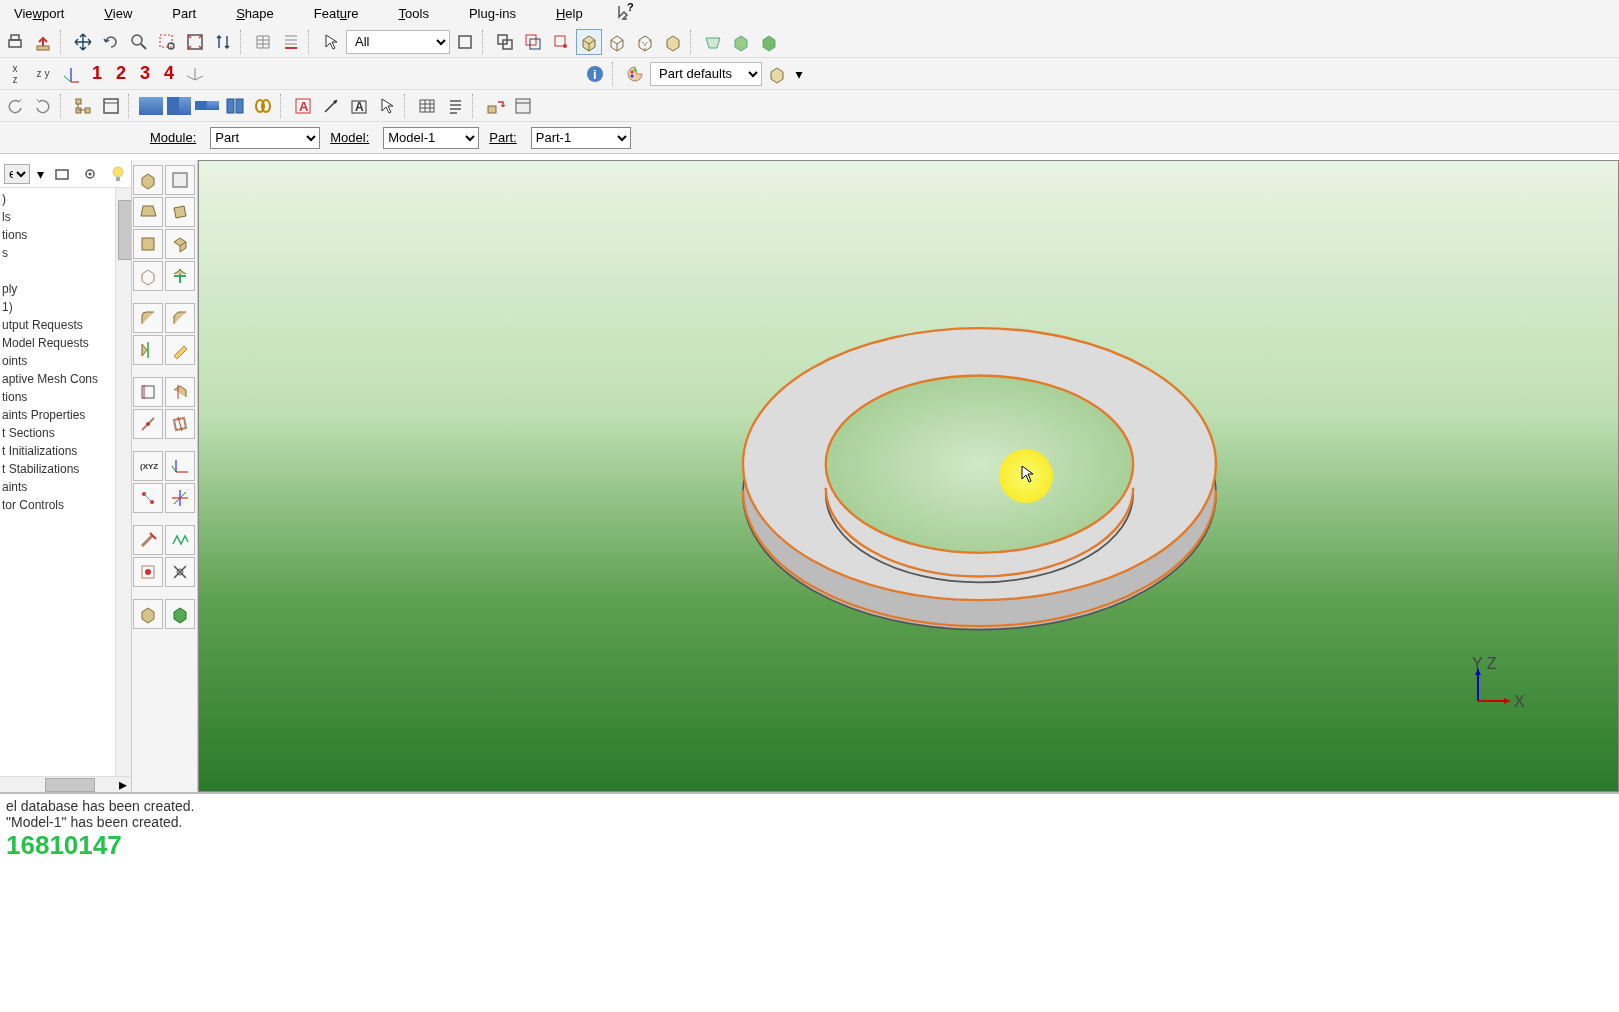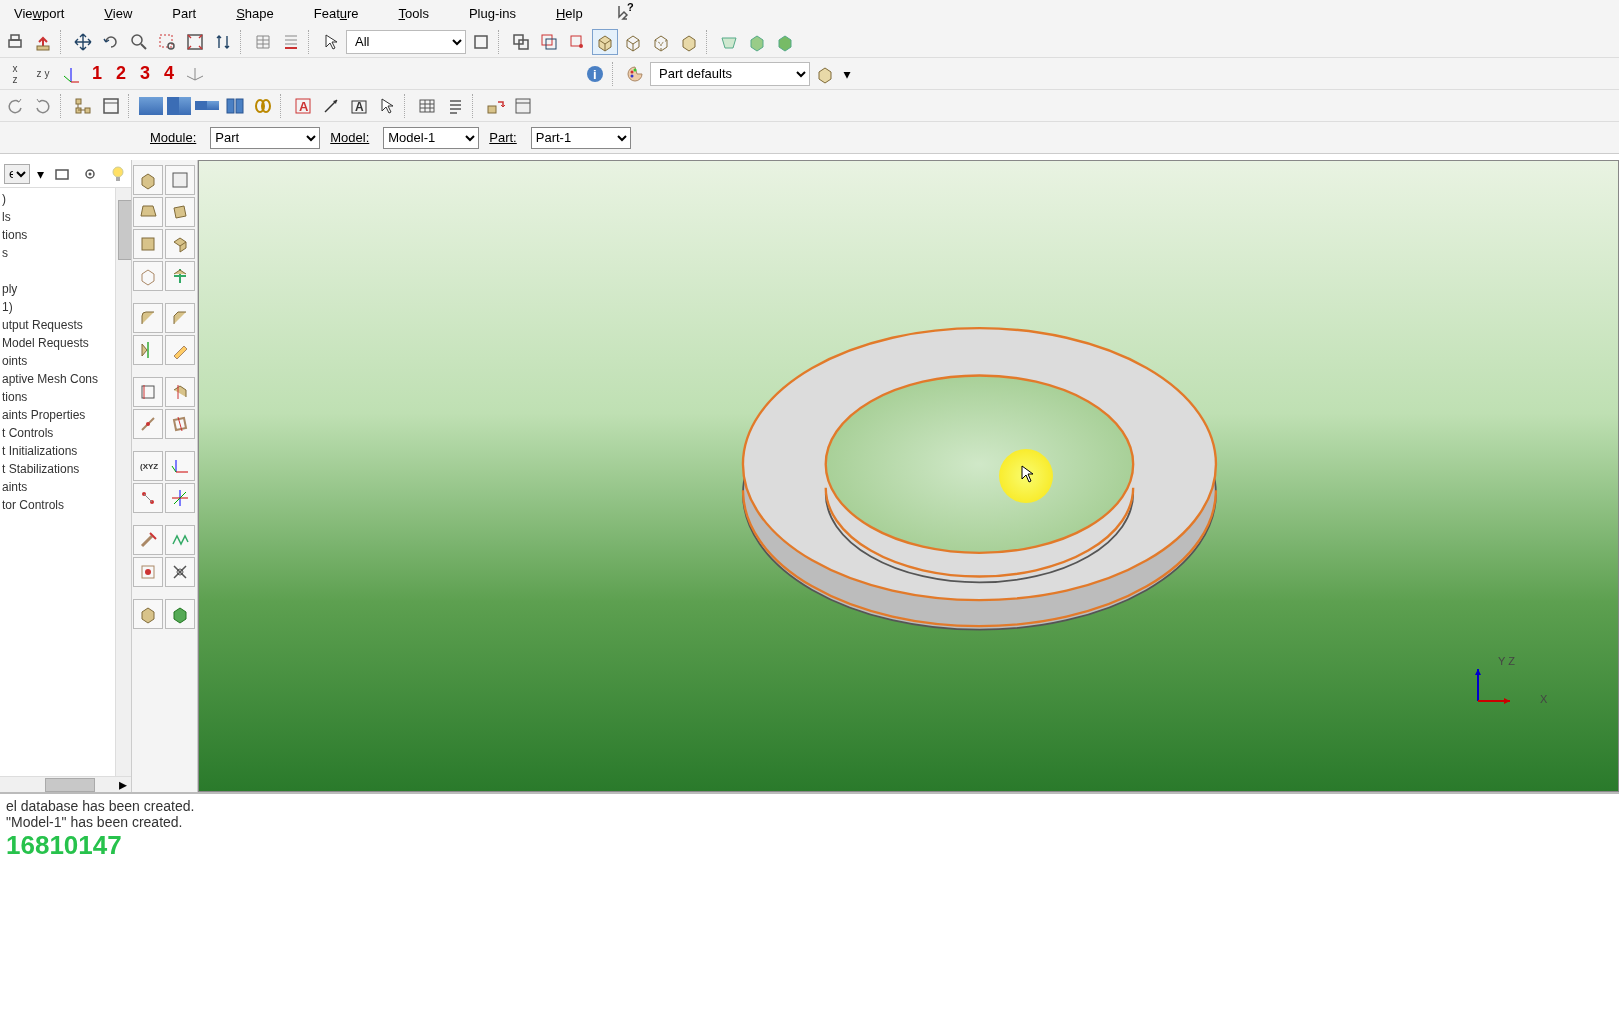--- a/index.html
+++ b/index.html
@@ -9,22 +9,22 @@
 .menubar { height: 26px; display: flex; align-items: center; padding-left: 4px; background: #f4f4f4; font-size: 13px; gap: 20px; }
 .menubar .menu-item { padding: 3px 10px; cursor: default; }
 .menubar .menu-item u { text-decoration: underline; }
 
 
 .toolbar-row { display: flex; align-items: center; height: 32px; background: #f4f4f4; border-bottom: 1px solid #ddd; padding-left: 2px; gap: 2px; }
 .toolbar-row .sep { width: 6px; height: 24px; border-left: 1px dotted #aaa; margin: 0 2px; }
 .tbtn { width: 26px; height: 26px; display: inline-flex; align-items: center; justify-content: center; border: 1px solid transparent; cursor: pointer; font-size: 14px; position: relative; }
 .tbtn svg { width: 20px; height: 20px; }
 .combo { height: 24px; border: 1px solid #bbb; font-size: 13px; padding: 0 4px; background: #fff; }
-.combo-all { width: 120px; }
-.combo-part-defaults { width: 160px; }
+.combo-all { width: 104px; }
+.combo-part-defaults { width: 112px; }
 
 
 .red-num { color: #c00; font-weight: bold; font-size: 18px; padding: 0 6px; }
 .axis-small { font-size: 10px; color: #444; }
 
 
 .tb-color { width: 26px; height: 18px; display: inline-block; }
 .ico-blue { background: #3b6db5; }
 .ico-grad-db { background: linear-gradient(#6fa0d8, #3b6db5); }
 
@@ -51,21 +51,21 @@
 
 
 .toolbox { width: 66px; background: #f4f4f4; border-right: 1px solid #ccc; padding-top: 4px; }
 .tool-row { display: flex; }
 .tool-row .tbtn { width: 30px; height: 30px; margin: 1px; border: 1px solid #bbb; background: #f8f8f8; }
 .tool-gap { height: 10px; }
 
 
 .viewport { flex: 1; position: relative; background: linear-gradient(#e9f3e2 0%, #bfe0b3 40%, #5da050 70%, #2a7a2b 100%); border: 1px solid #888; overflow: hidden; }
 .triad { position: absolute; right: 100px; bottom: 80px; width: 60px; height: 50px; }
-.triad .lbl { position: absolute; font-size: 11px; color: #444; margin-left: 26px; }
+.triad .lbl { position: absolute; font-size: 16px; color: #444; }
 .cursor-highlight { position: absolute; width: 54px; height: 54px; border-radius: 50%; background: radial-gradient(#ffff66, #ffe600); opacity: .9; }
 .cursor-arrow { position: absolute; width: 12px; height: 18px; }
 
 
 .msg-area { position: absolute; left: 0; right: 0; bottom: 0; height: 220px; background: #fff; border-top: 2px solid #bbb; padding: 4px 6px; font-family: "Courier New", monospace; font-size: 14px; color: #333; }
 .watermark1 { color: #27c24c; font-size: 26px; margin-top: 60px; font-weight: 500; }
 .watermark2 { color: #27c24c; font-size: 26px; font-weight: 700; }
 
 
 .icon-shape { stroke: #555; stroke-width: 1.5; fill: none; }
@@ -421,21 +421,21 @@
       <div>s</div>
       <div style="height:18px"></div>
       <div>ply</div>
       <div>1)</div>
       <div>utput Requests</div>
       <div> Model Requests</div>
       <div>oints</div>
       <div>aptive Mesh Cons</div>
       <div>tions</div>
       <div>aints Properties</div>
-      <div>t Controls</div>
+      <div>t Sections</div>
       <div>t Initializations</div>
       <div>t Stabilizations</div>
       <div>aints</div>
       <div>tor Controls</div>
       <div class="tree-scroll-v">
           <div class="scroll-thumb" style="height:60px;margin-top:10px;width:14px"></div>
         </div>
     </div>
     <div class="tree-scroll-h">
         <div class="scroll-thumb" style="width:50px;height:14px;margin-right:20px"></div>

